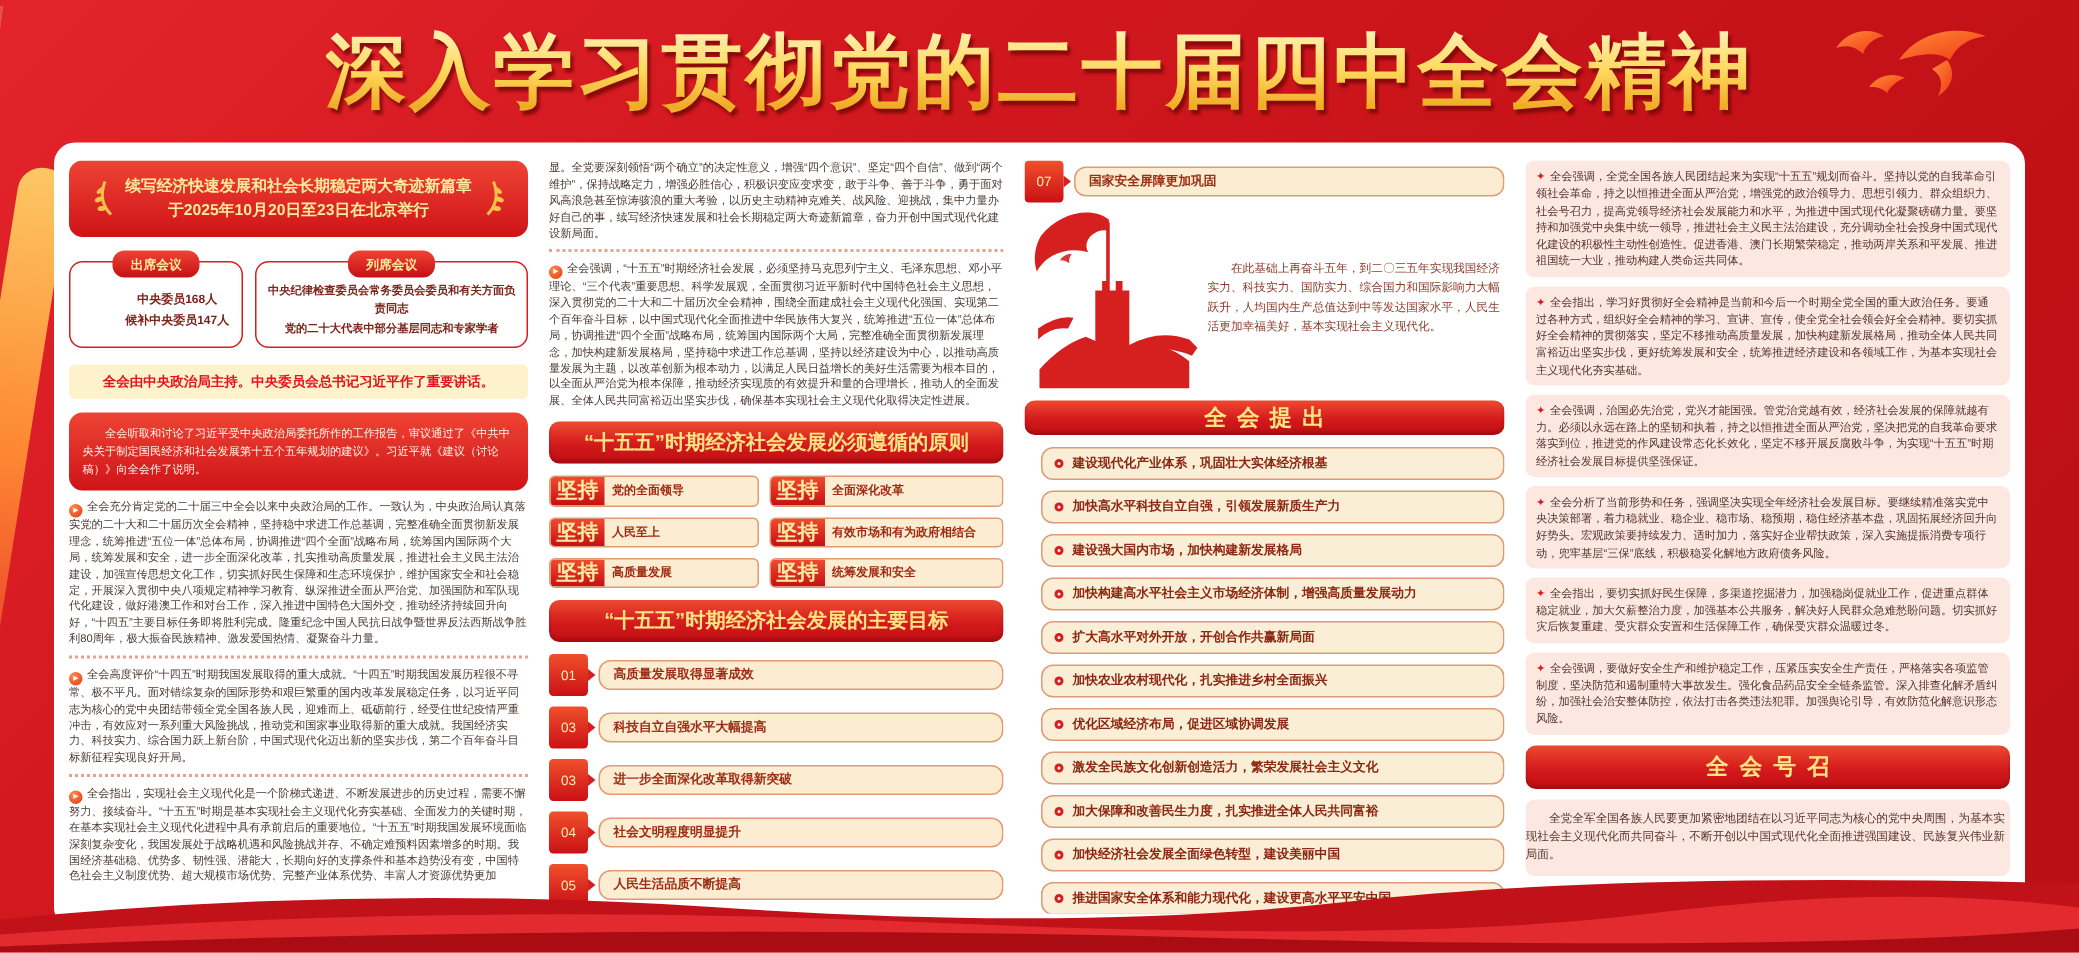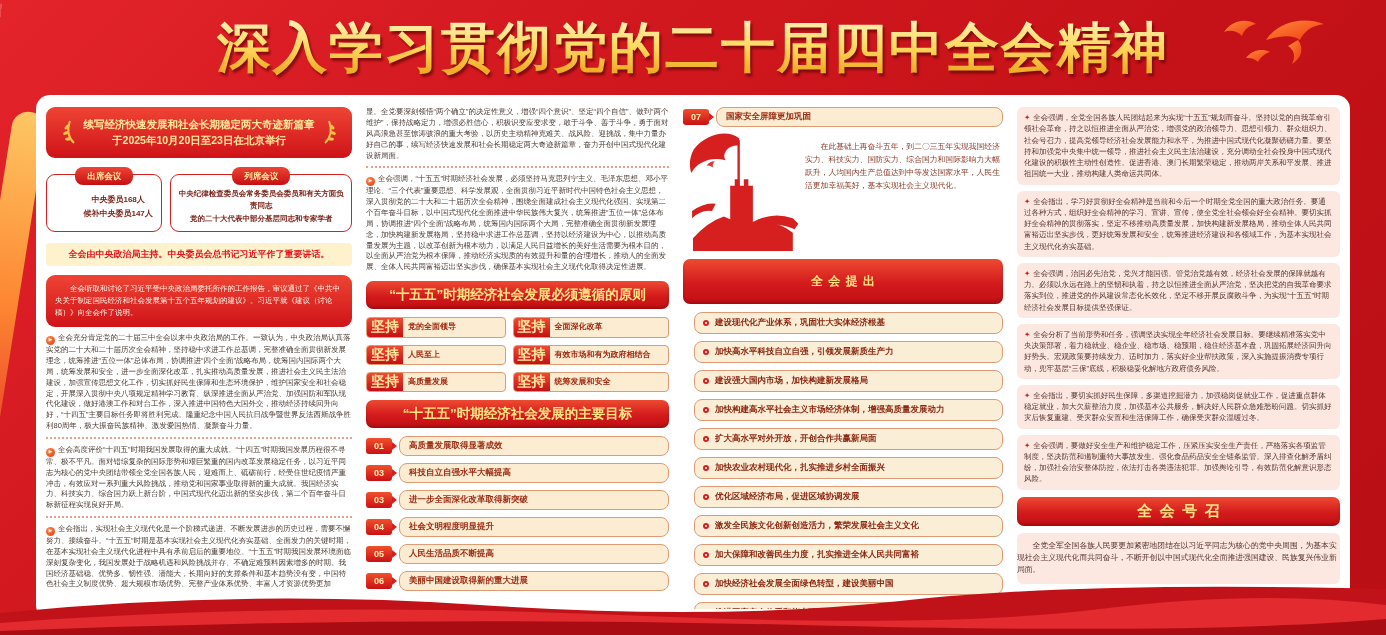--- a/index.html
+++ b/index.html
@@ -53,41 +53,41 @@
   .body-text { font-size:7.5px; line-height:1.45; color:#4a3a32; margin-top:6px; }
   .play { display:inline-flex; width:9px; height:9px; border-radius:50%;
     background:radial-gradient(circle at 35% 30%,#ff8a4a,#e8330f); color:#fff; font-size:4.5px;
     align-items:center; justify-content:center; margin-right:3px; vertical-align:-1px; }
   .dots { border:none; border-top:2px dotted #e8a18c; margin:5px 0 0 0; }
   
   .banner { background:linear-gradient(180deg,#ee4a31 0%,#d31a1c 55%,#c10e13 100%);
     color:#ffe483; font-weight:bold; text-align:center; border-radius:7px;
     box-shadow:inset 0 -2px 3px rgba(0,0,0,.18); }
   .banner.sec { font-size:13.5px; padding:5px 2px; margin:8px 0 8px 0; }
-  .banner.big { font-size:12px; padding:14px 2px; margin:8px 0 8px 0; letter-spacing:.45em; text-indent:.45em; }
+  .banner.big { font-size:15px; padding:2px 2px; margin:8px 0 8px 0; letter-spacing:.45em; text-indent:.45em; }
   .banner.call { font-size:15px; padding:5px 2px; margin:7px 0; letter-spacing:.5em; text-indent:.5em; }
   
   .pr-grid { display:grid; grid-template-columns:1fr 1.12fr; gap:7px; }
   .pr { display:flex; border:1px solid #e09b72; border-radius:4px; overflow:hidden; background:#fbecd2; }
   .pr .keep { background:linear-gradient(180deg,#ef4b30,#c60f14); color:#ffe9a0; font-size:14px; font-weight:bold;
     padding:0 4px; display:flex; align-items:center; flex:0 0 auto; }
   .pr .txt { padding:4px 5px; color:#a12c13; font-weight:bold; font-size:8px; line-height:1.3; display:flex; align-items:center; }
   
   .goal { display:flex; align-items:center; gap:7px; margin-top:7px; }
   .goal-num { position:relative; background:linear-gradient(180deg,#f0502c,#cb1015); color:#ffedb2;
-    font-weight:bold; font-size:9px; width:26px; height:16px; border-radius:3px;
+    font-weight:normal; font-size:9px; width:26px; height:28px; border-radius:3px;
     display:flex; align-items:center; justify-content:center; flex:0 0 auto; }
   .goal-num::after { content:""; position:absolute; right:-5px; top:50%; transform:translateY(-50%);
     border-left:5px solid #d6201f; border-top:4px solid transparent; border-bottom:4px solid transparent; }
   .goal-pill { flex:1; background:#fbecd2; border:1px solid #e09b72; border-radius:8px;
     padding:3px 9px; color:#9d2d14; font-weight:bold; font-size:8.5px; }
   
   .vision { display:flex; gap:4px; margin:6px 0 2px 0; align-items:flex-start; }
   .wall-svg { width:118px; height:118px; flex:0 0 auto; }
-  .vision-text { flex:1; font-size:7.8px; line-height:1.65; color:#8a3a28; text-indent:2em; margin-top:8px; }
+  .vision-text { flex:1; font-size:7.8px; line-height:1.65; color:#8a3a28; text-indent:2em; margin-top:32px; }
   .prop-item { display:flex; align-items:center; margin-top:7px; background:#fbeed6;
     border:1px solid #df9a75; border-radius:8px; padding:4px 8px; color:#8d2812; font-weight:bold; font-size:8.5px;margin-left:11px; }
   .ring { width:6px; height:6px; border:2px solid #d6201f; border-radius:50%; background:#fff;
     display:inline-block; margin-right:6px; flex:0 0 auto; }
   
   .p-card { background:#fce8e1; border-radius:6px; padding:5px 7px; margin-bottom:6px;
     font-size:7.5px; line-height:1.5; color:#57332b; }
   .flw { color:#d6201f; font-size:7.5px; margin-right:3px; }
   .call-card { background:#fce8e1; border-radius:6px; padding:7px 0;
     font-size:7.8px; line-height:1.6; color:#57332b; text-indent:2em; }

